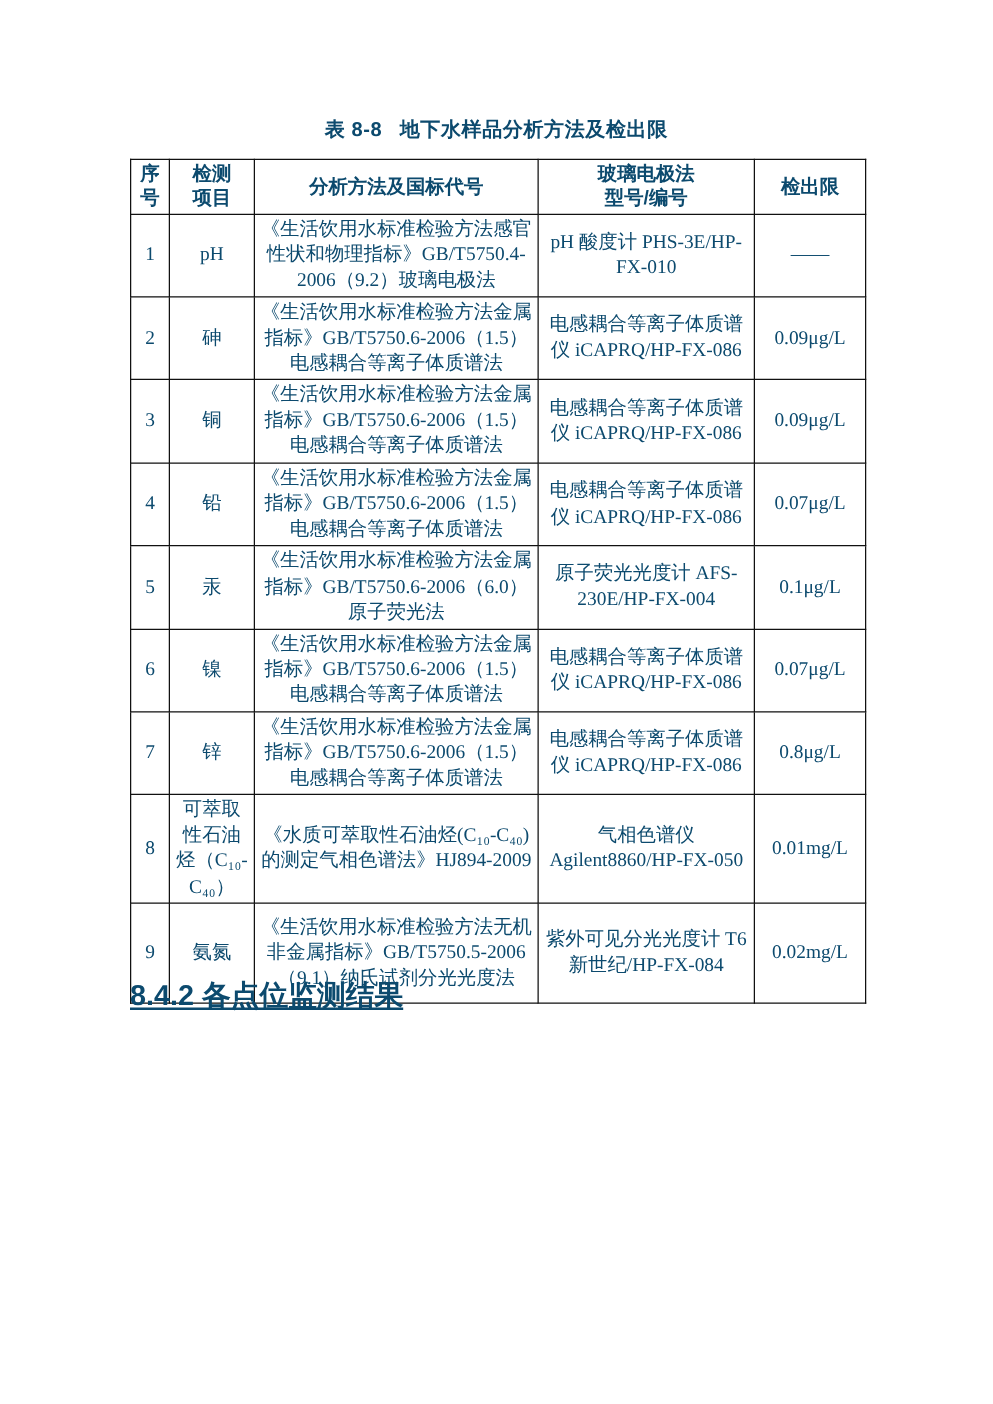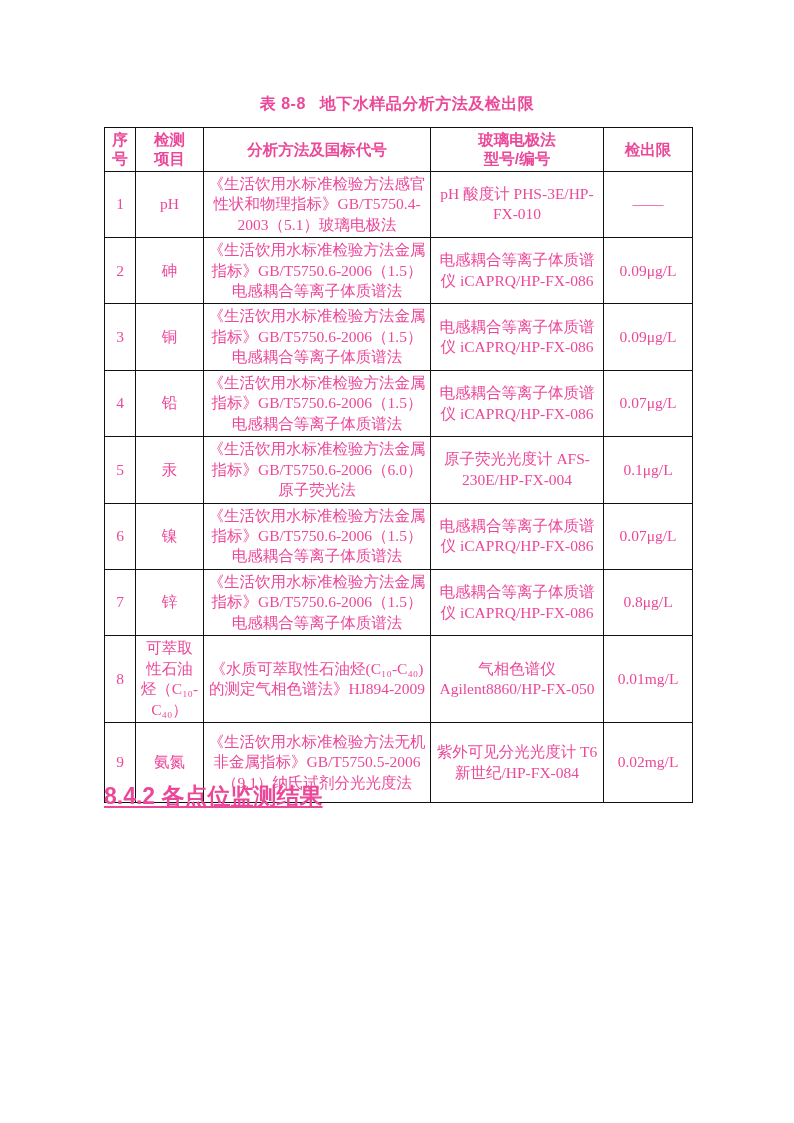--- a/index.html
+++ b/index.html
@@ -5,21 +5,21 @@
   html, body {
     margin: 0;
     padding: 0;
     background: #ffffff;
   }
   .doc {
     position: relative;
     width: 794px;
     height: 1123px;
     background: #ffffff;
-    color: #ec4899;
+    color: #0c4a6e;
     font-family: "Liberation Serif", "DejaVu Serif", serif;
     overflow: hidden;
   }
   
   .table-caption {
     position: absolute;
     top: 94px;
     left: 0;
     width: 100%;
     text-align: center;
@@ -125,21 +125,21 @@
           <span class="hline">玻璃电极法</span>
           <span class="hline">型号/编号</span>
         </th>
         <th>检出限</th>
       </tr>
     </thead>
     <tbody>
       <tr class="r-normal">
         <td>1</td>
         <td>pH</td>
-        <td>《生活饮用水标准检验方法感官性状和物理指标》GB/T5750.4-2003（5.1）玻璃电极法</td>
+        <td>《生活饮用水标准检验方法感官性状和物理指标》GB/T5750.4-2006（9.2）玻璃电极法</td>
         <td>pH 酸度计 PHS-3E/HP-FX-010</td>
         <td>——</td>
       </tr>
       <tr class="r-normal">
         <td>2</td>
         <td>砷</td>
         <td>《生活饮用水标准检验方法金属指标》GB/T5750.6-2006（1.5）电感耦合等离子体质谱法</td>
         <td>电感耦合等离子体质谱仪 iCAPRQ/HP-FX-086</td>
         <td>0.09μg/L</td>
       </tr>

